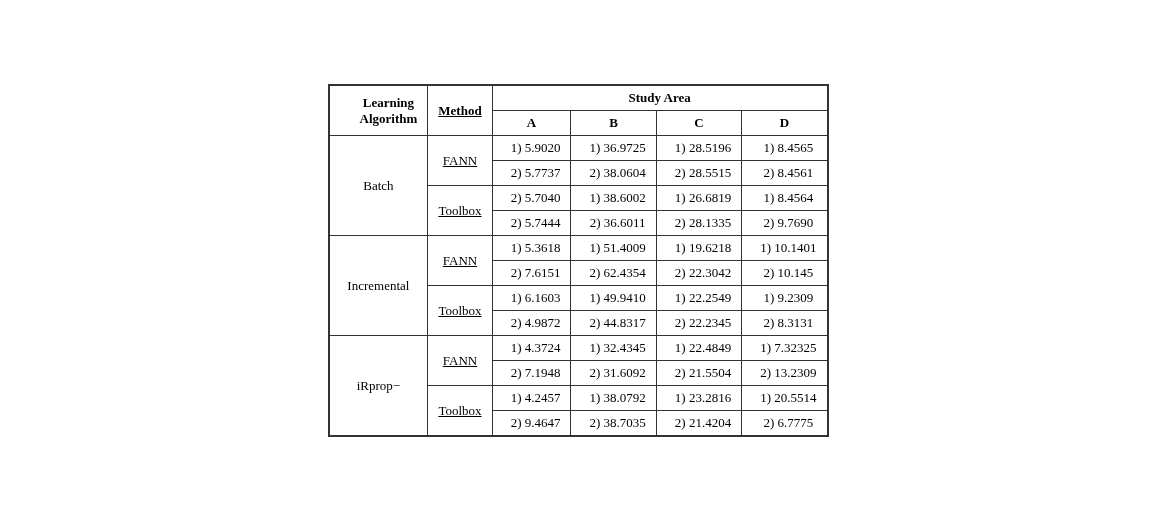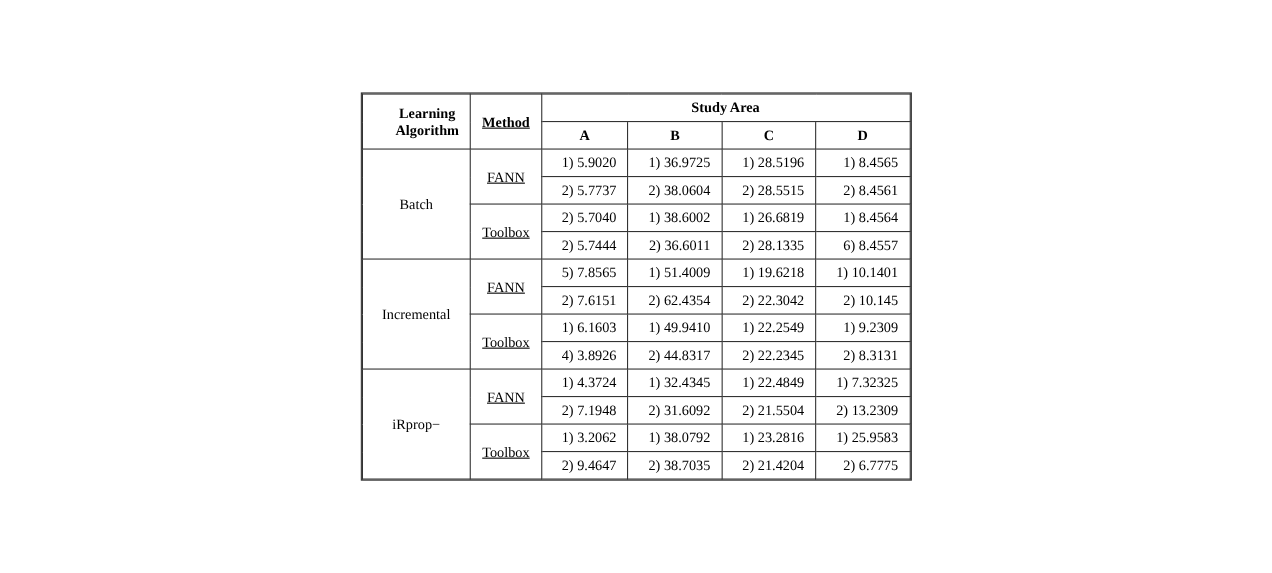--- a/index.html
+++ b/index.html
@@ -38,21 +38,21 @@
       vertical-align: middle;
       font-style: normal;
       margin-left: 45px;
     }
     .method-label {
       text-align: center;
       vertical-align: middle;
       text-decoration: underline;
     }
     .data-cell {
-      text-align: right;
+      text-align: center;
       padding-left: 18px;
     }
     .study-area-header {
     }
     thead tr:first-child th {
       border-bottom: 1px solid #333;
     }
   </style>
 </head>
 <body>
@@ -93,69 +93,69 @@
           <td rowspan="2" class="method-label">Toolbox</td>
           <td class="data-cell">2)  5.7040</td>
           <td class="data-cell">1)  38.6002</td>
           <td class="data-cell">1)  26.6819</td>
           <td class="data-cell">1)  8.4564</td>
         </tr>
         <tr>
           <td class="data-cell">2)  5.7444</td>
           <td class="data-cell">2)  36.6011</td>
           <td class="data-cell">2)  28.1335</td>
-          <td class="data-cell">6)  8.4557</td>
+          <td class="data-cell">2)  9.7690</td>
         </tr>
         <tr>
           <td rowspan="4" class="row-group-label">Incremental</td>
           <td rowspan="2" class="method-label">FANN</td>
-          <td class="data-cell">5)  7.8565</td>
+          <td class="data-cell">1)  5.3618</td>
           <td class="data-cell">1)  51.4009</td>
           <td class="data-cell">1)  19.6218</td>
           <td class="data-cell">1)  10.1401</td>
         </tr>
         <tr>
           <td class="data-cell">2)  7.6151</td>
           <td class="data-cell">2)  62.4354</td>
           <td class="data-cell">2)  22.3042</td>
           <td class="data-cell">2)  10.145</td>
         </tr>
         <tr>
           <td rowspan="2" class="method-label">Toolbox</td>
           <td class="data-cell">1)  6.1603</td>
           <td class="data-cell">1)  49.9410</td>
           <td class="data-cell">1)  22.2549</td>
           <td class="data-cell">1)  9.2309</td>
         </tr>
         <tr>
-          <td class="data-cell">4)  3.8926</td>
+          <td class="data-cell">2)  4.9872</td>
           <td class="data-cell">2)  44.8317</td>
           <td class="data-cell">2)  22.2345</td>
           <td class="data-cell">2)  8.3131</td>
         </tr>
         <tr>
           <td rowspan="4" class="row-group-label">iRprop−</td>
           <td rowspan="2" class="method-label">FANN</td>
           <td class="data-cell">1)  4.3724</td>
           <td class="data-cell">1)  32.4345</td>
           <td class="data-cell">1)  22.4849</td>
           <td class="data-cell">1)  7.32325</td>
         </tr>
         <tr>
           <td class="data-cell">2)  7.1948</td>
           <td class="data-cell">2)  31.6092</td>
           <td class="data-cell">2)  21.5504</td>
           <td class="data-cell">2)  13.2309</td>
         </tr>
         <tr>
           <td rowspan="2" class="method-label">Toolbox</td>
-          <td class="data-cell">1)  3.2062</td>
+          <td class="data-cell">1)  4.2457</td>
           <td class="data-cell">1)  38.0792</td>
           <td class="data-cell">1)  23.2816</td>
-          <td class="data-cell">1)  25.9583</td>
+          <td class="data-cell">1)  20.5514</td>
         </tr>
         <tr>
           <td class="data-cell">2)  9.4647</td>
           <td class="data-cell">2)  38.7035</td>
           <td class="data-cell">2)  21.4204</td>
           <td class="data-cell">2)  6.7775</td>
         </tr>
       </tbody>
   </table>
 </div>

